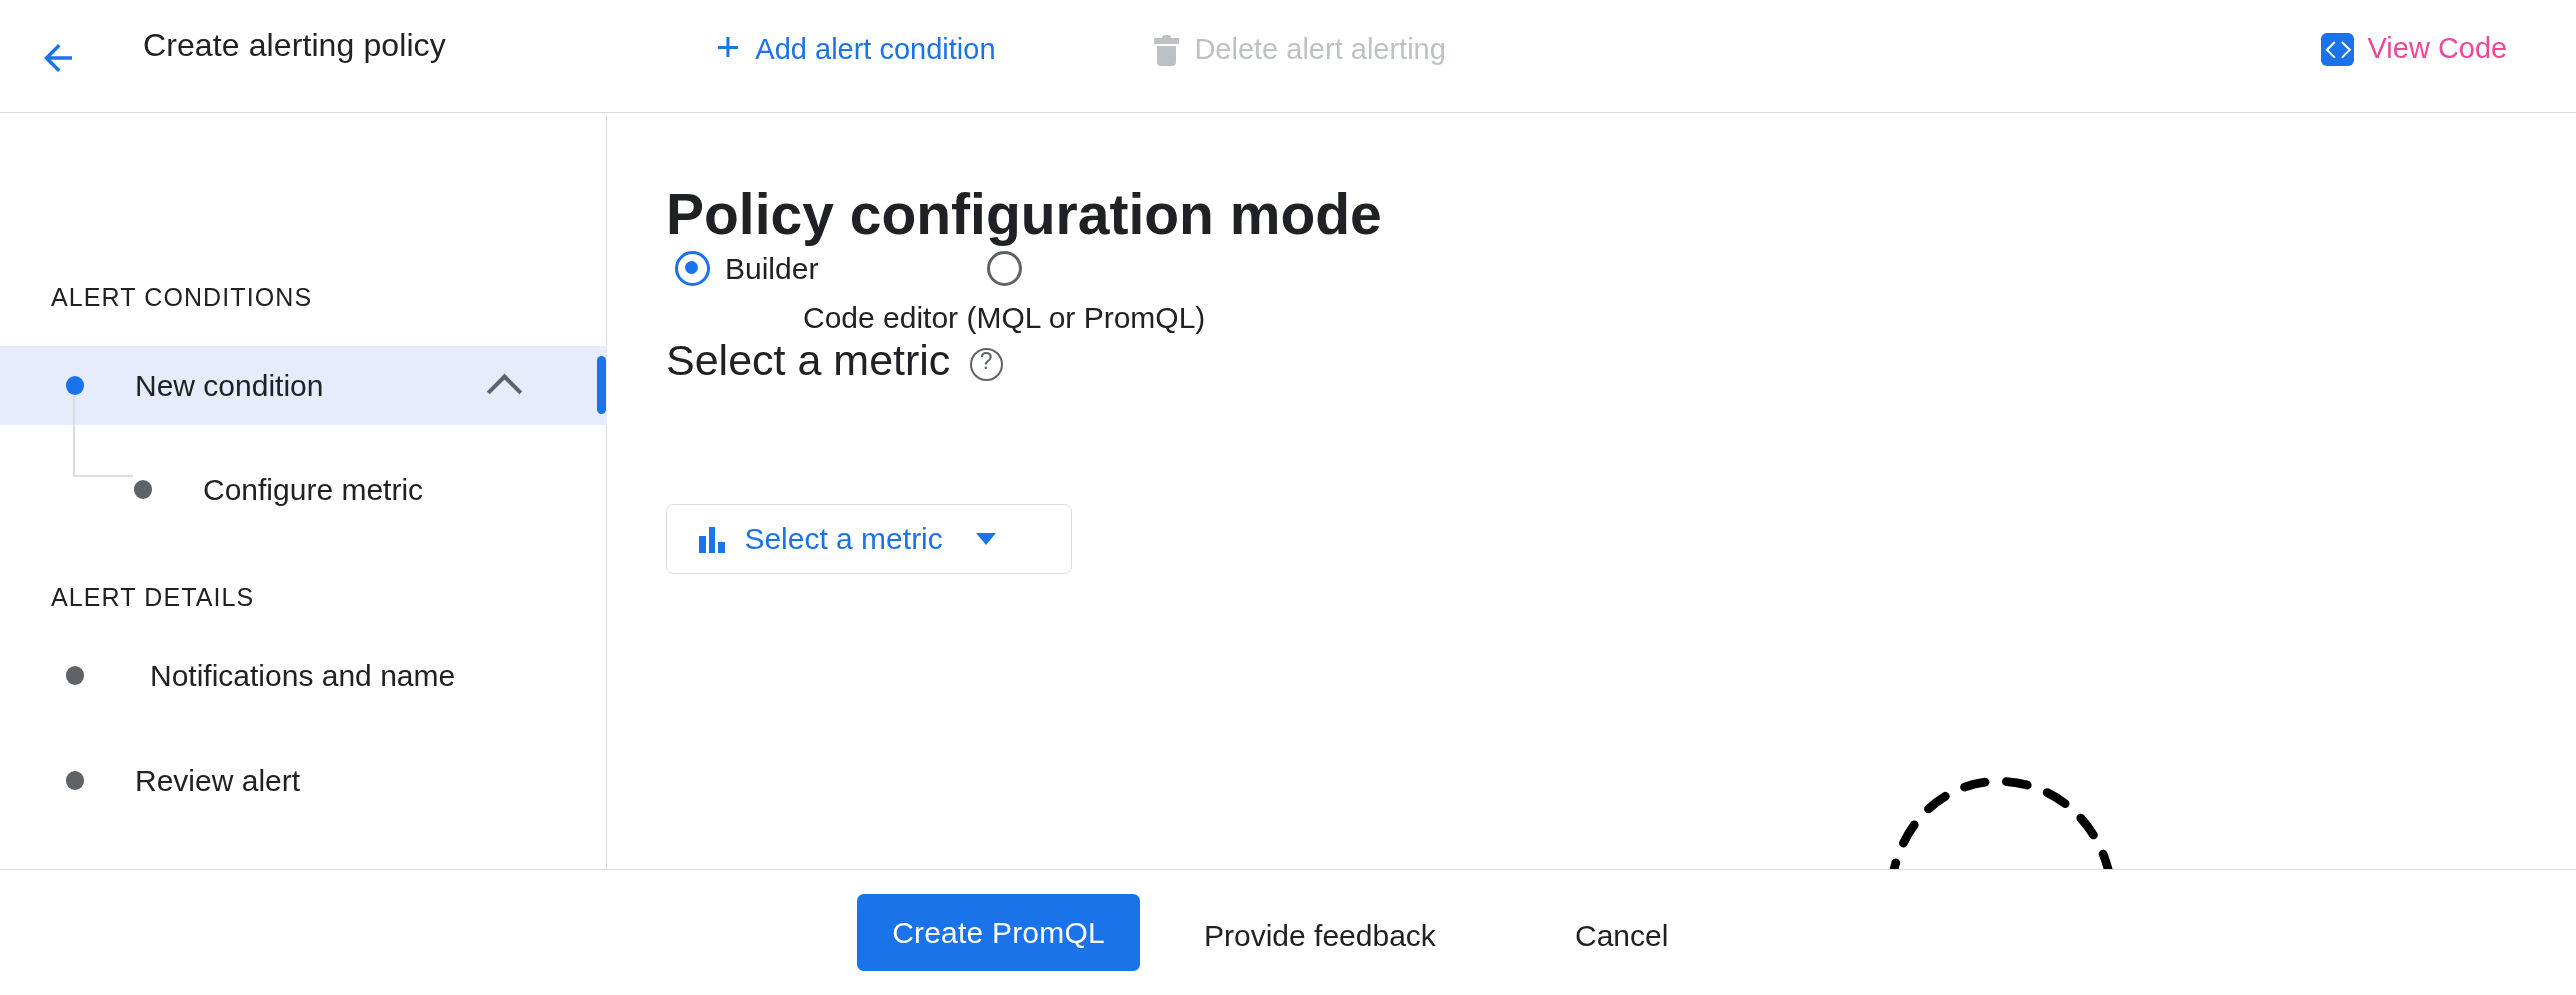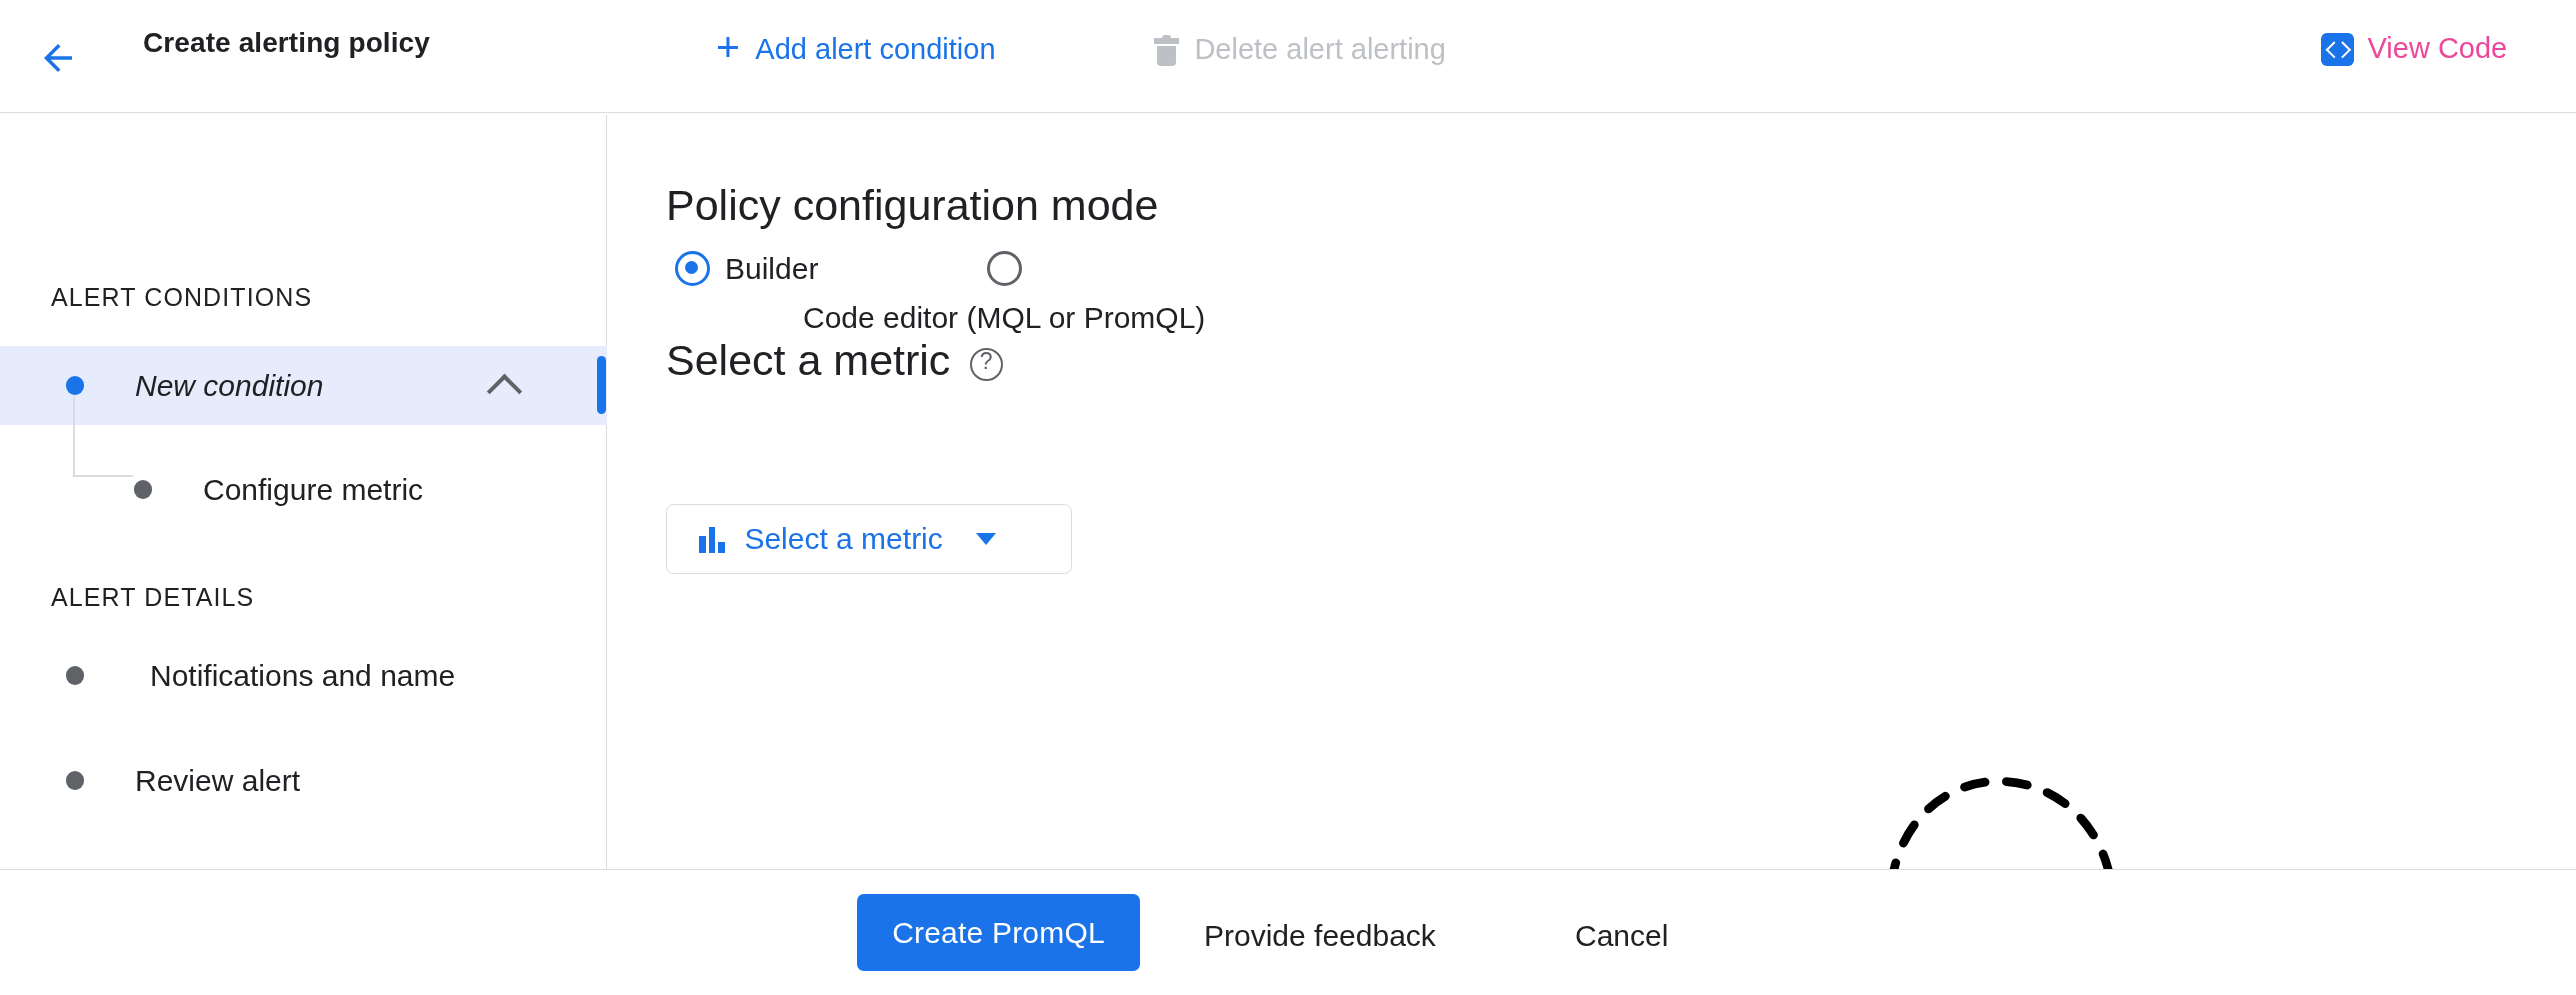--- a/index.html
+++ b/index.html
@@ -28,22 +28,22 @@
   }
   #back-arrow {
     position: absolute;
     left: 37px; top: 37px;
     width: 42px; height: 42px;
     cursor: pointer;
   }
   #page-title {
     position: absolute;
     left: 143px; top: 27px;
-    font-size: 28px;
-    font-weight: 700;
+    font-size: 32px;
+    font-weight: 400;
     color: #202124;
     letter-spacing: 0.1px;
     white-space: nowrap;
   }
   .hdr-action {
     position: absolute;
     display: flex;
     align-items: center;
     gap: 15.4px;
     white-space: nowrap;
@@ -162,21 +162,21 @@
     font-size: 30px;
     color: #202124;
     white-space: nowrap;
   }
 
   #row-new-condition {
     top: 231px;
     background: #e6ecfc;
   }
   #row-new-condition .bullet { left: 66px; background: #1a73e8; }
-  #row-new-condition .label  { left: 135px; font-style: italic; }
+  #row-new-condition .label  { left: 135px; }
   #row-new-condition .chev {
     position: absolute;
     left: 492px;
     width: 21px; height: 21px;
     border-top: 4.8px solid #5f6368;
     border-left: 4.8px solid #5f6368;
     transform: rotate(45deg);
     top: 33px;
   }
   #sel-indicator {
@@ -212,22 +212,22 @@
     position: absolute;
     left: 609px; top: 115px;
     width: 1967px;
     height: 754px;
     background: #ffffff;
     overflow: hidden;
   }
   #section-mode-title {
     position: absolute;
     left: 57px; top: 66px;
-    font-size: 43px;
-    font-weight: 400;
+    font-size: 57px;
+    font-weight: 700;
     color: #202124;
     white-space: nowrap;
   }
   .radio-opt {
     position: absolute;
     display: flex;
     align-items: center;
     gap: 15px;
     cursor: pointer;
     white-space: nowrap;

